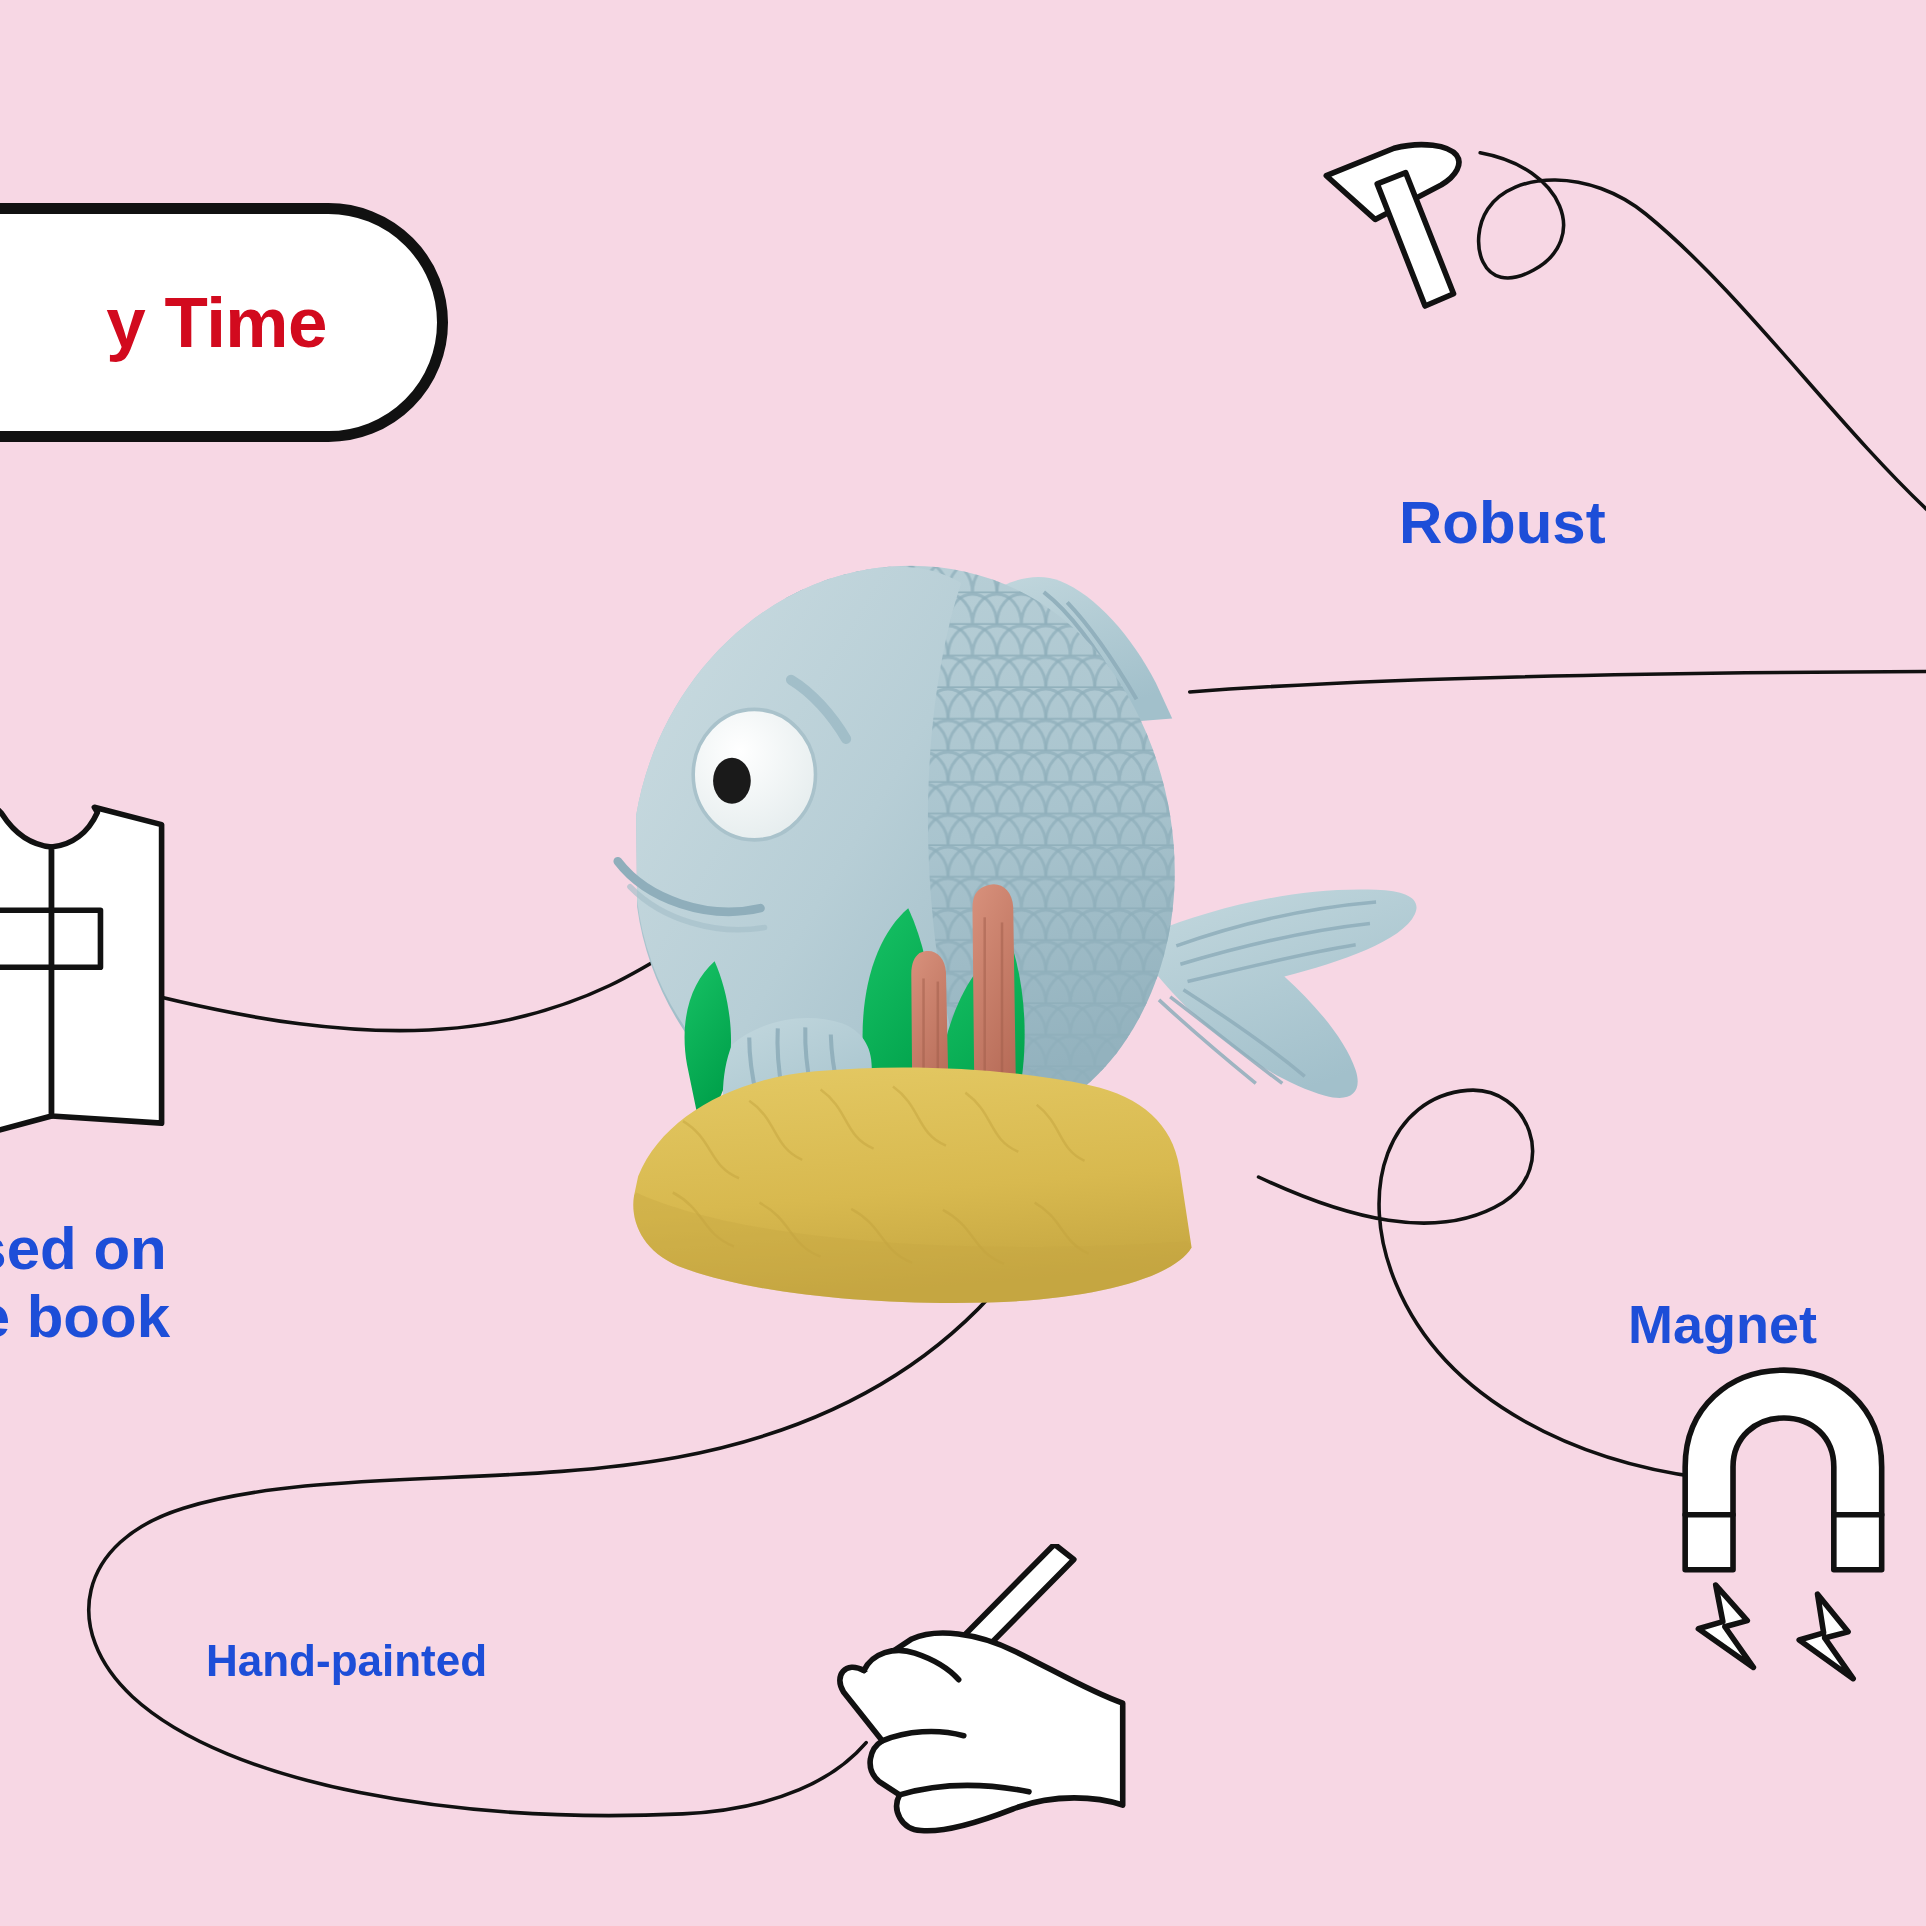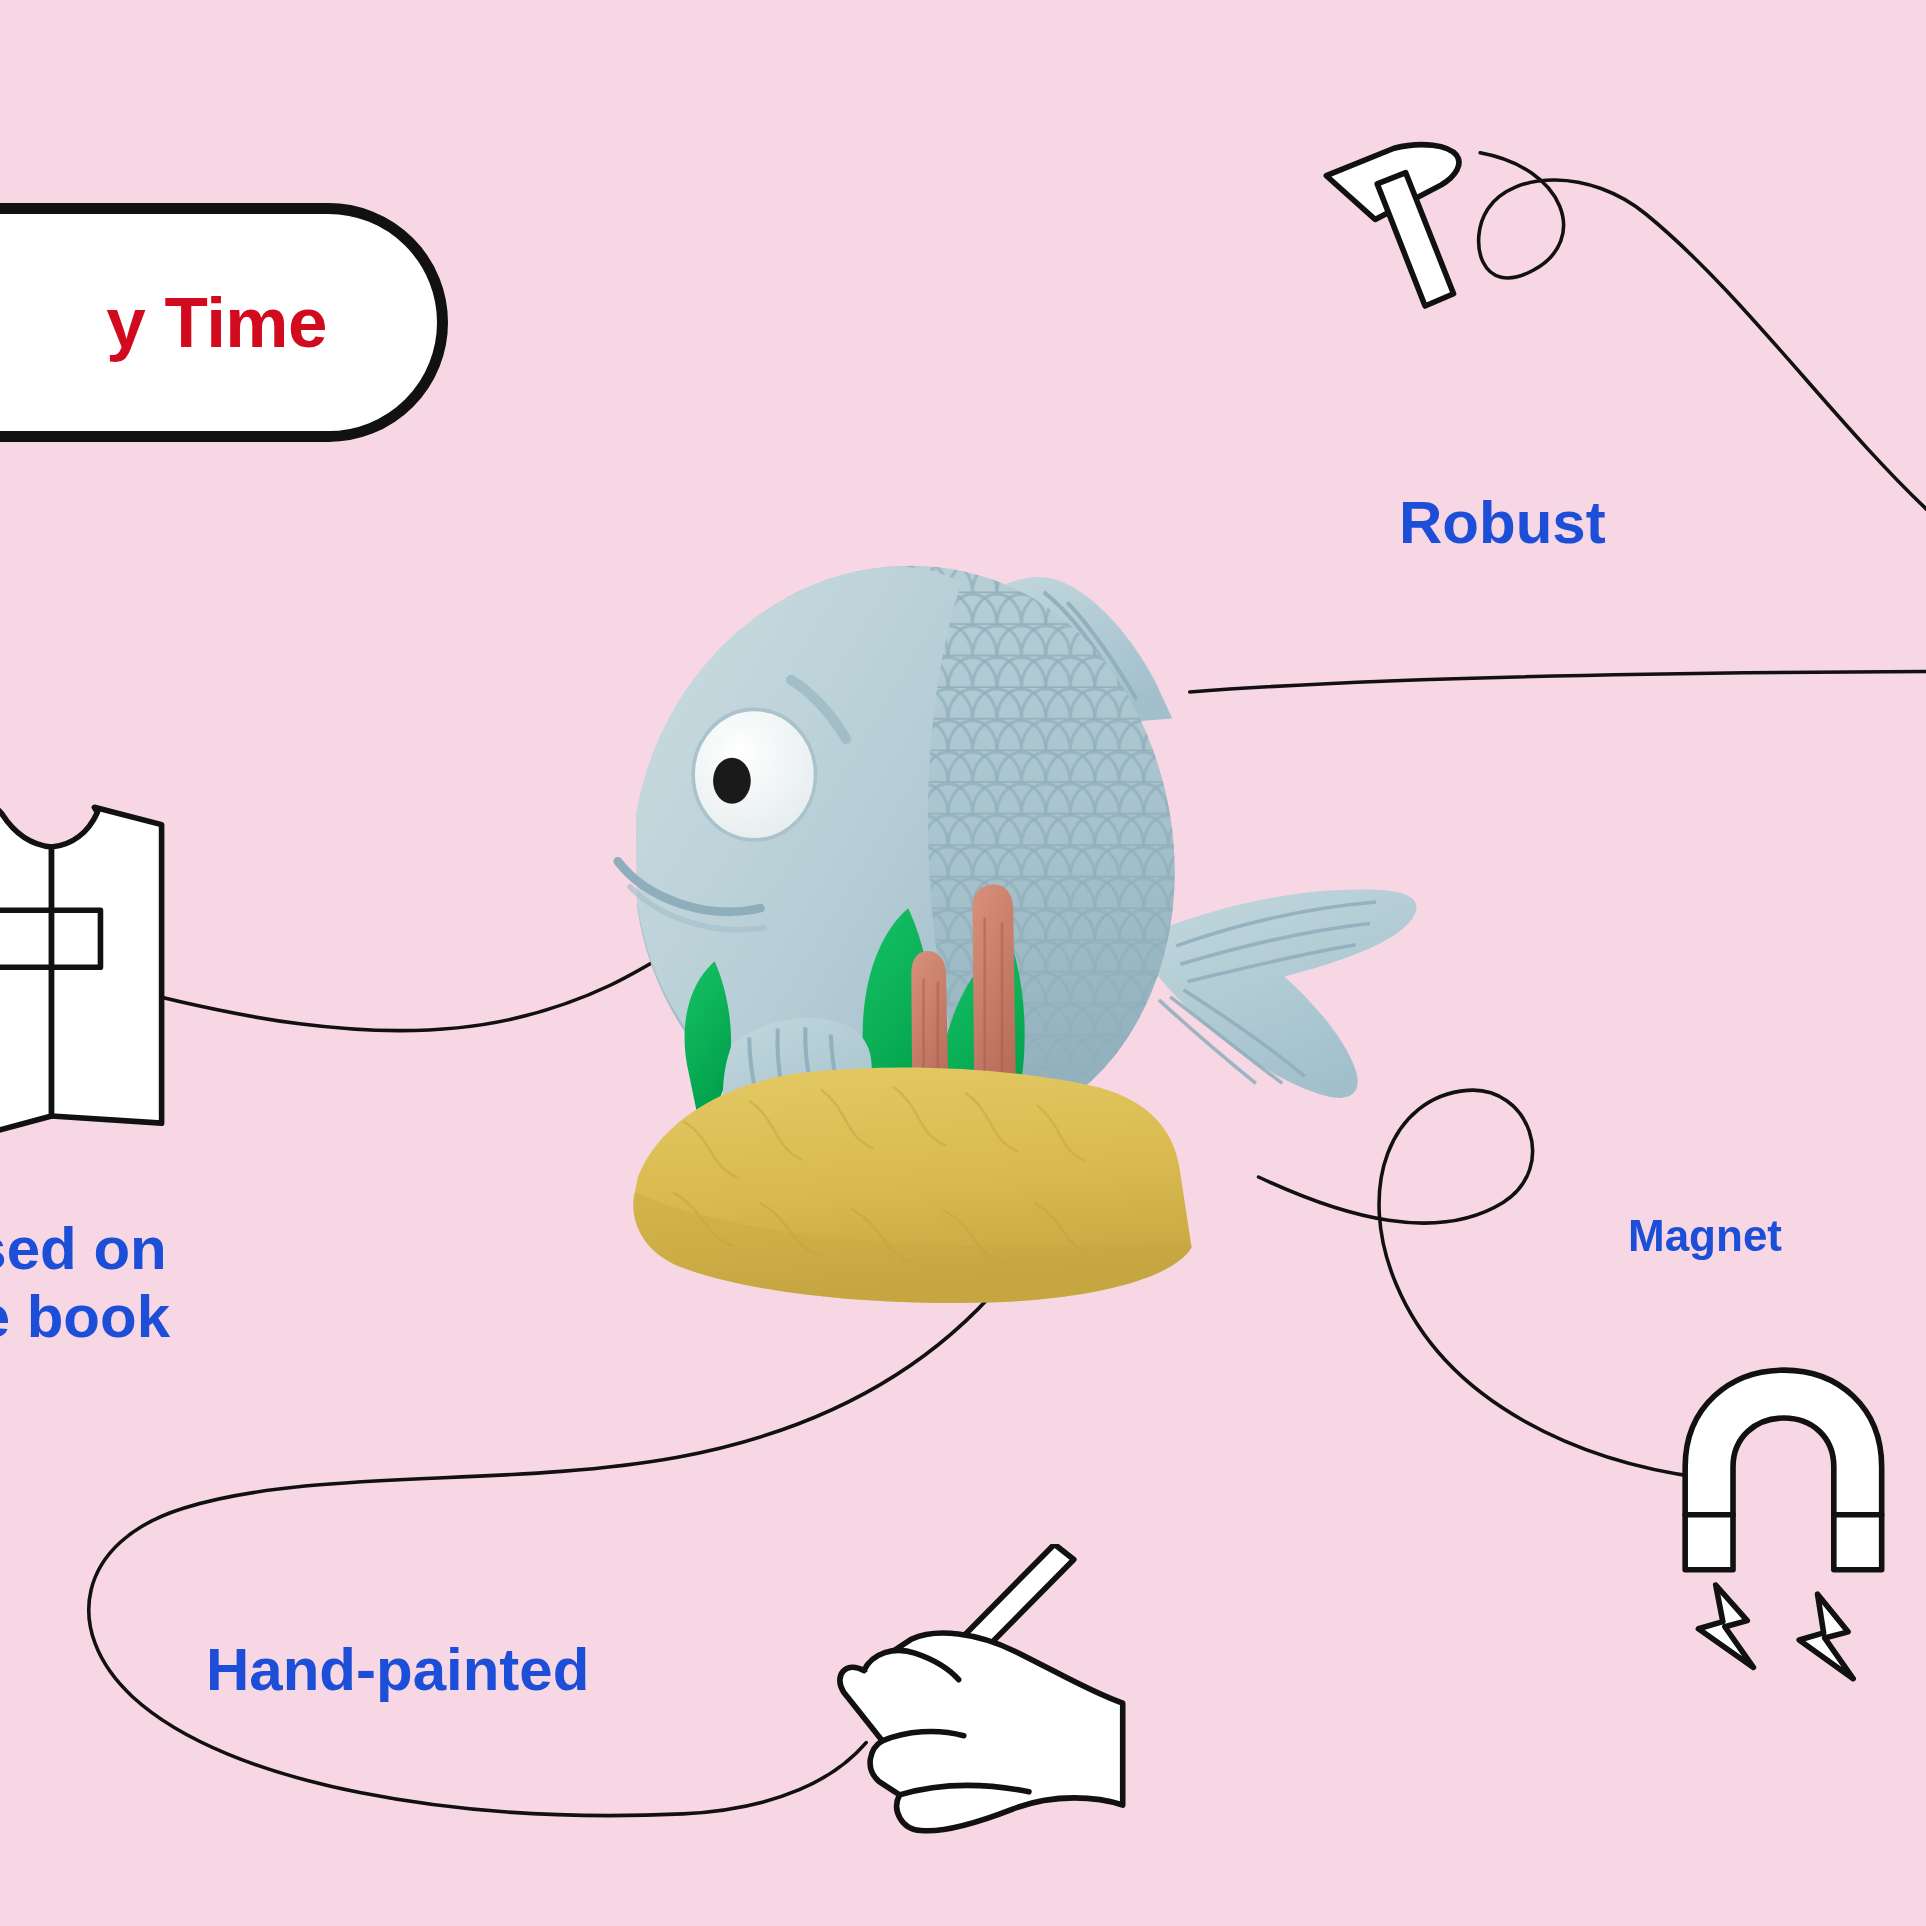--- a/index.html
+++ b/index.html
@@ -52,23 +52,23 @@
   }
   
   .feat-label {
     position: absolute;
     color: #1d4ed8;
     font-weight: bold;
     line-height: 1.14;
     white-space: pre-line;
   }
   #label-robust   { left: 1399px; top: 489px;  font-size: 60px; }
-  #label-magnetic { left: 1628px; top: 1211px; font-size: 44px; white-space: nowrap; }
+  #label-magnetic { left: 1628px; top: 1294px; font-size: 54px; white-space: nowrap; }
   #label-book     { left: -60px; top: 1215px; font-size: 60px; }
-  #label-hand     { left: 206px;  top: 1636px; font-size: 60px; text-align: center; }
+  #label-hand     { left: 206px;  top: 1636px; font-size: 44px; text-align: center; }
 
   
   .icon {
     position: absolute;
   }
   #icon-hammer { left: 1320px; top: 135px;  width: 260px; height: 285px; }
   #icon-magnet { left: 1676px; top: 1366px; width: 224px; height: 326px; }
   #icon-book   { left: -74px; top: 792px; width: 245px; height: 377px; }
   #icon-hand   { left: 815px; top: 1544px; width: 377px; height: 357px; }
 

